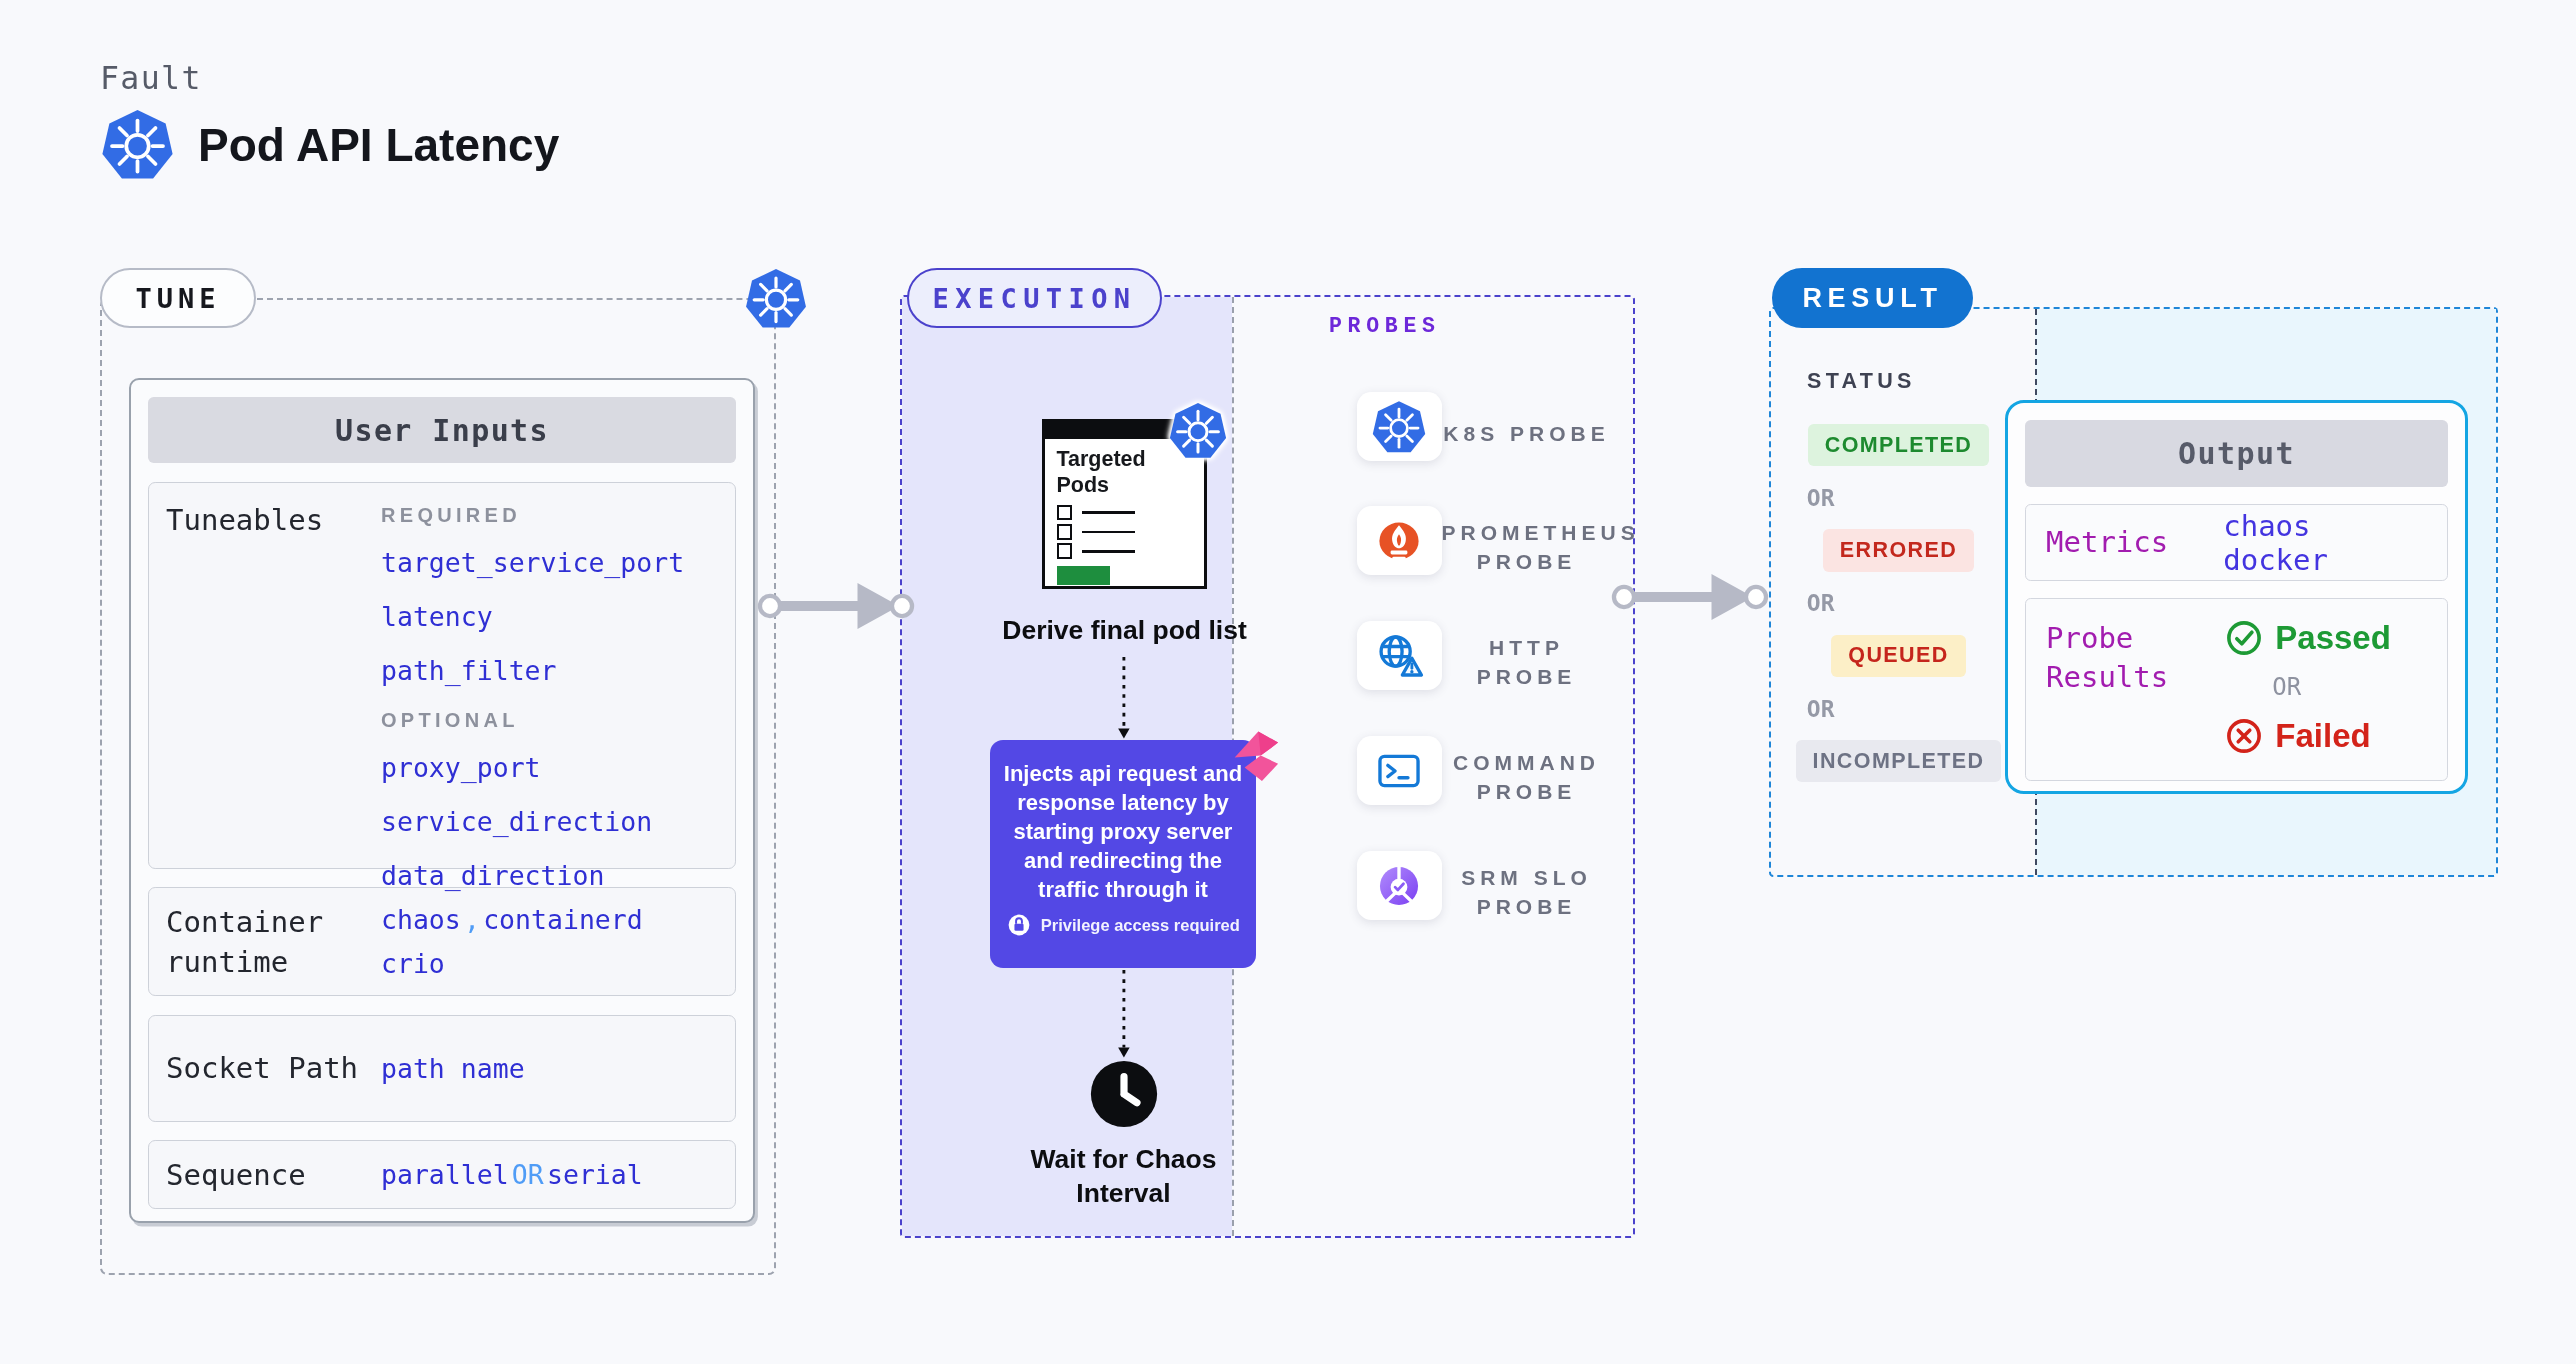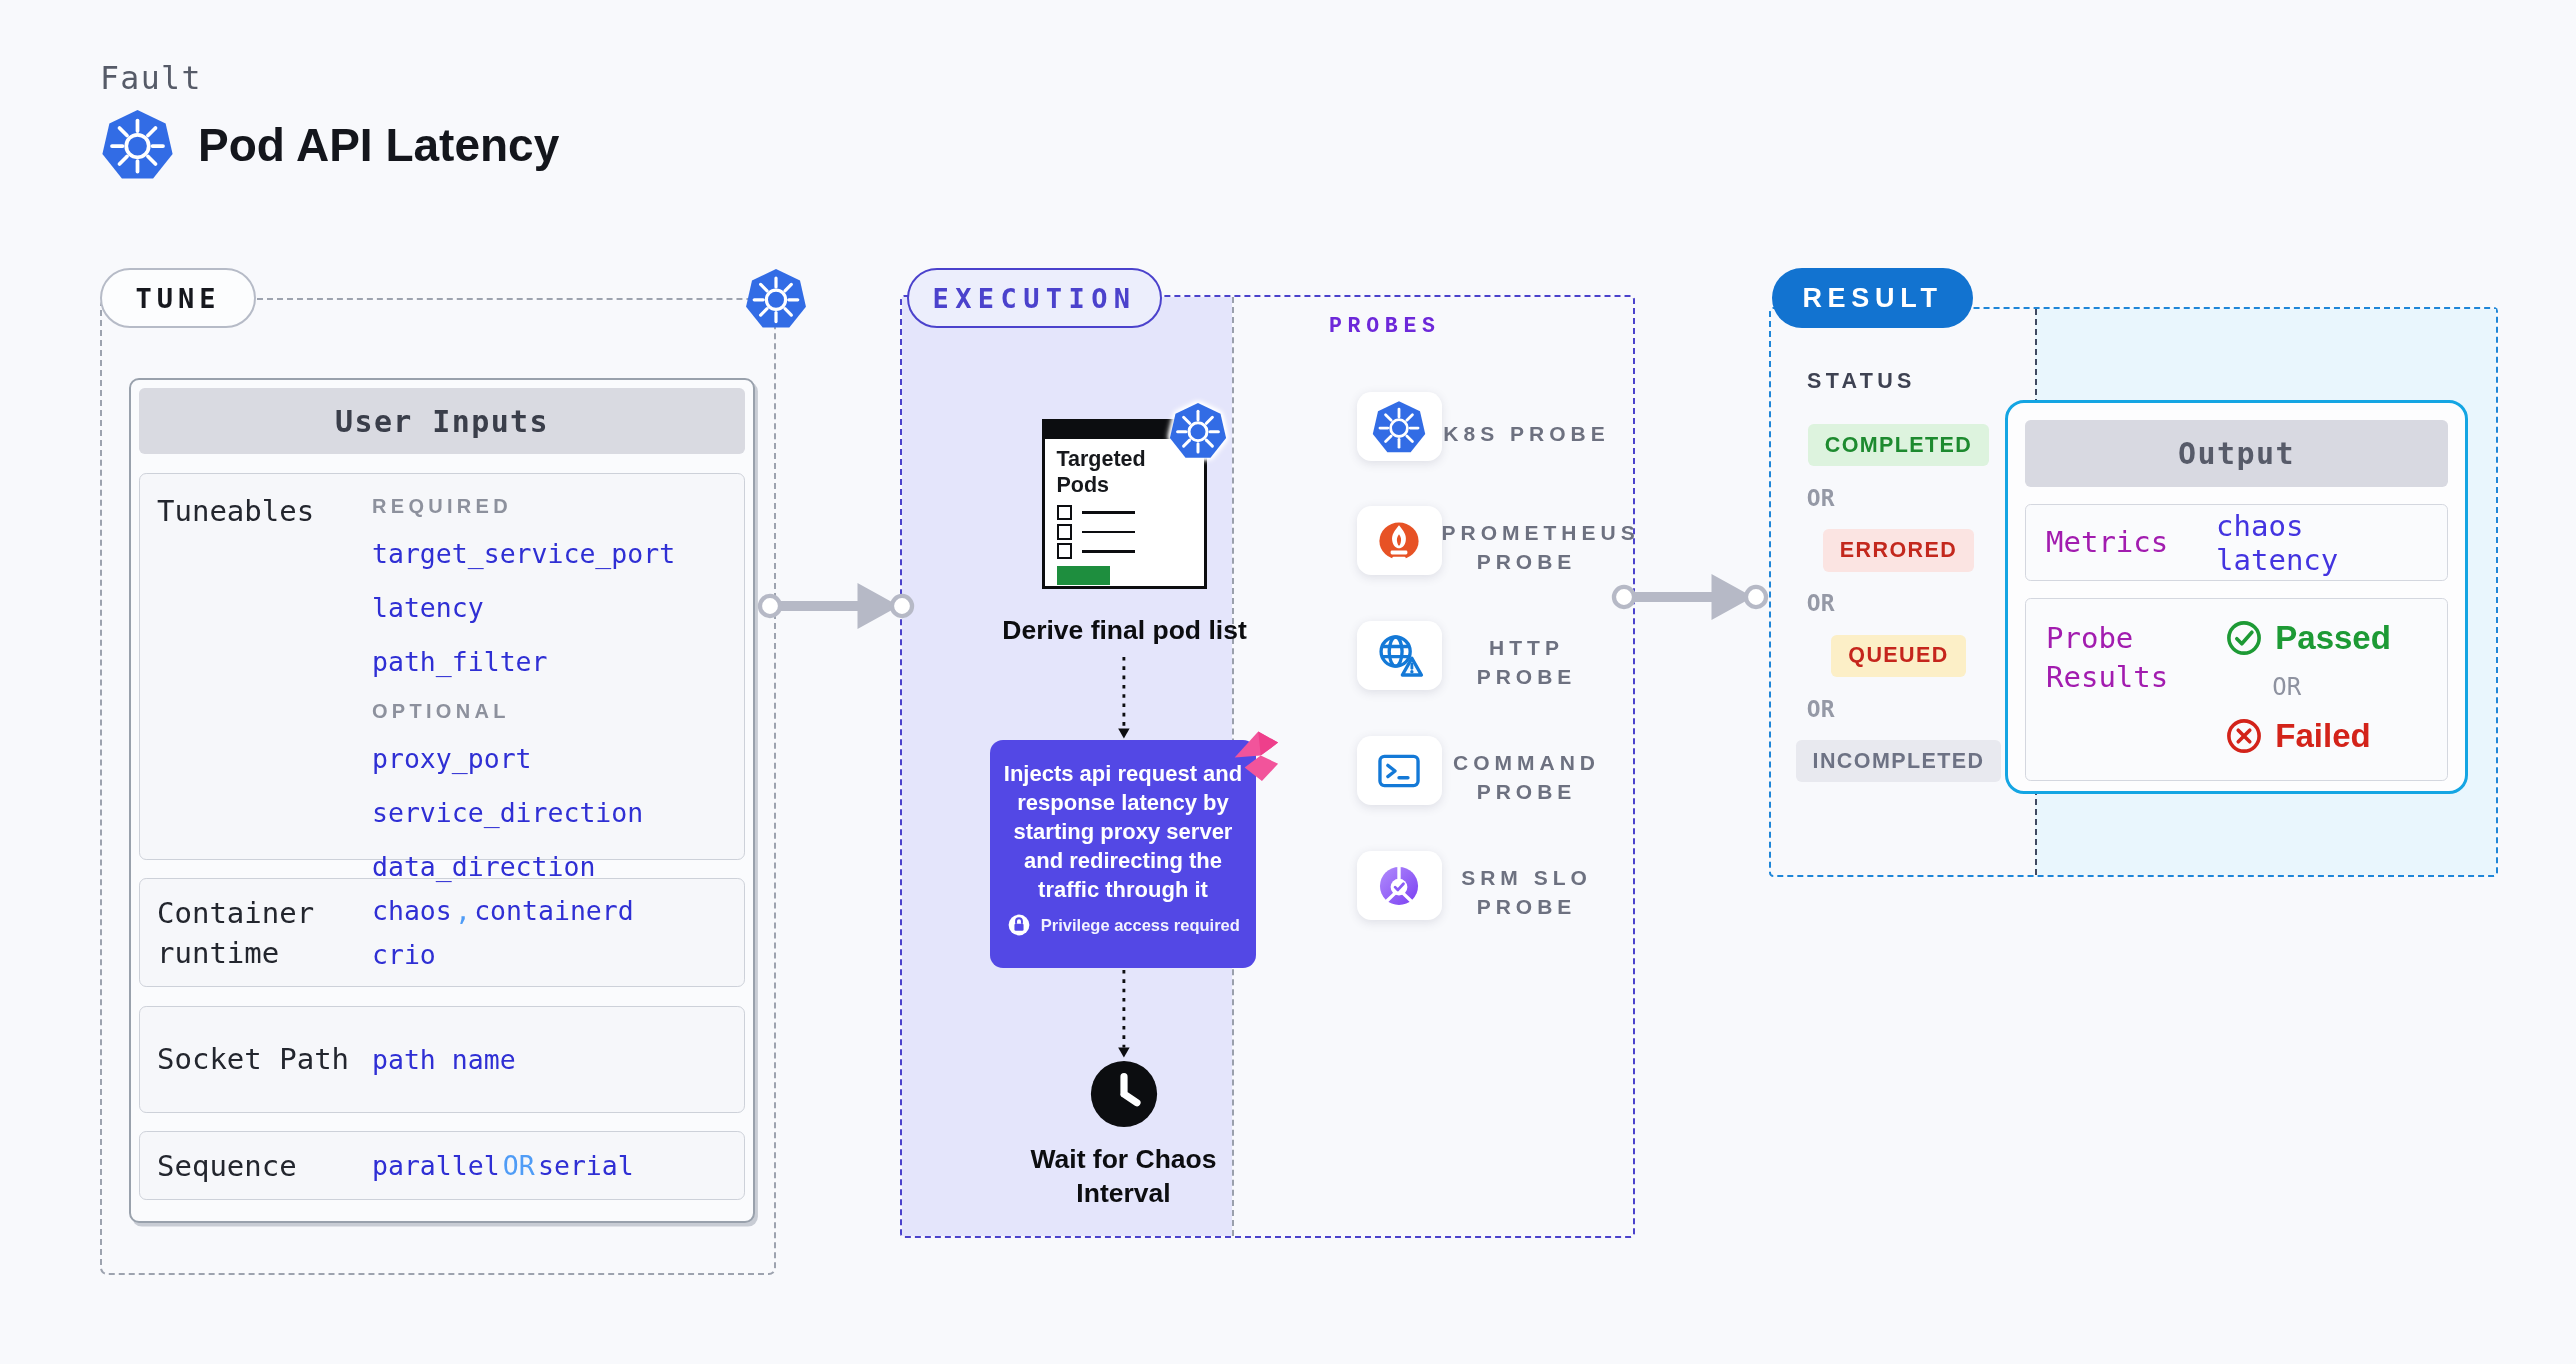--- a/index.html
+++ b/index.html
@@ -20,21 +20,21 @@
     font-family:"DejaVu Sans Mono",monospace; font-weight:bold; font-size:27px; letter-spacing:5px; }
   .pill-exec { left:907px; top:268px; width:255px; background:#eceefc; border:2.9px solid #4b42cc; color:#4b42cc;
     font-family:"DejaVu Sans Mono",monospace; font-weight:bold; font-size:27px; letter-spacing:6.4px; }
   .pill-result { left:1772px; top:268px; width:201px; background:#1273d0; color:#ffffff;
     font-weight:bold; font-size:27px; letter-spacing:5.7px; }
 
   
   .tune-box { left:100px; top:298px; width:676px; height:977px; border:2.1px dashed #9da3af; border-radius:7.2px; }
   .tune-k8s-corner { left:744px; top:265px; width:64px; height:67px; z-index:6; }
   .ui-panel { left:129px; top:378px; width:626px; height:845px; background:#fafbfd; border:2.1px solid #99a1ac;
-    border-radius:10px; padding:8px; box-shadow:2.9px 3.6px 0 #c8ccd4; }
+    border-radius:10px; padding:17px; box-shadow:2.9px 3.6px 0 #c8ccd4; }
   .ui-title { height:66px; background:#d9dae1; border-radius:5.7px; display:flex; align-items:center; justify-content:center;
     font-family:"DejaVu Sans Mono",monospace; font-size:30px; font-weight:600; color:#3a3e4a; letter-spacing:1.4px; }
   .ui-row { border:1.4px solid #cdd1d9; border-radius:7.2px; background:#f6f7fa; margin-top:18.6px; display:flex; padding:17px; }
   .ui-row-label { width:215px; font-family:"DejaVu Sans Mono",monospace; font-size:29px; color:#23262e; line-height:40px; }
   .ui-row-values { flex:1; }
   .req-label { font-size:20px; font-weight:600; letter-spacing:4.3px; color:#8d919d; margin:4.3px 0 20px 0; }
   .opt-label { font-size:20px; font-weight:600; letter-spacing:4.3px; color:#8d919d; margin:20px 0 20px 0; }
   .blue-item { font-family:"DejaVu Sans Mono",monospace; font-size:26.5px; color:#2f2fd4; margin-bottom:23px; }
   .blue-val { font-family:"DejaVu Sans Mono",monospace; font-size:26.5px; color:#2f2fd4; }
   .lite { color:#4f9cf6; }
@@ -357,21 +357,21 @@
       <div class="or-text">OR</div>
       <div class="status-badge st-queued">QUEUED</div>
       <div class="or-text">OR</div>
       <div class="status-badge st-incompleted">INCOMPLETED</div>
     </div>
 
     <div class="output-box">
       <div class="output-title">Output</div>
       <div class="output-row metrics-row">
         <div class="output-row-label">Metrics</div>
-        <div class="metrics-value">chaos latency</div>
+        <div class="metrics-value">chaos docker</div>
       </div>
       <div class="output-row" style="height:183px;">
         <div class="output-row-label">Probe Results</div>
         <div class="pr-right">
           <div class="pr-line">
             <svg width="36" height="36" viewBox="0 0 50 50">
               <circle cx="25" cy="25" r="21" fill="none" stroke="#1d9a35" stroke-width="5"></circle>
               <path d="M15,26 l7,7 l14,-16" stroke="#1d9a35" stroke-width="5" fill="none" stroke-linecap="round" stroke-linejoin="round"></path>
             </svg>
             <span class="pr-passed">Passed</span>

